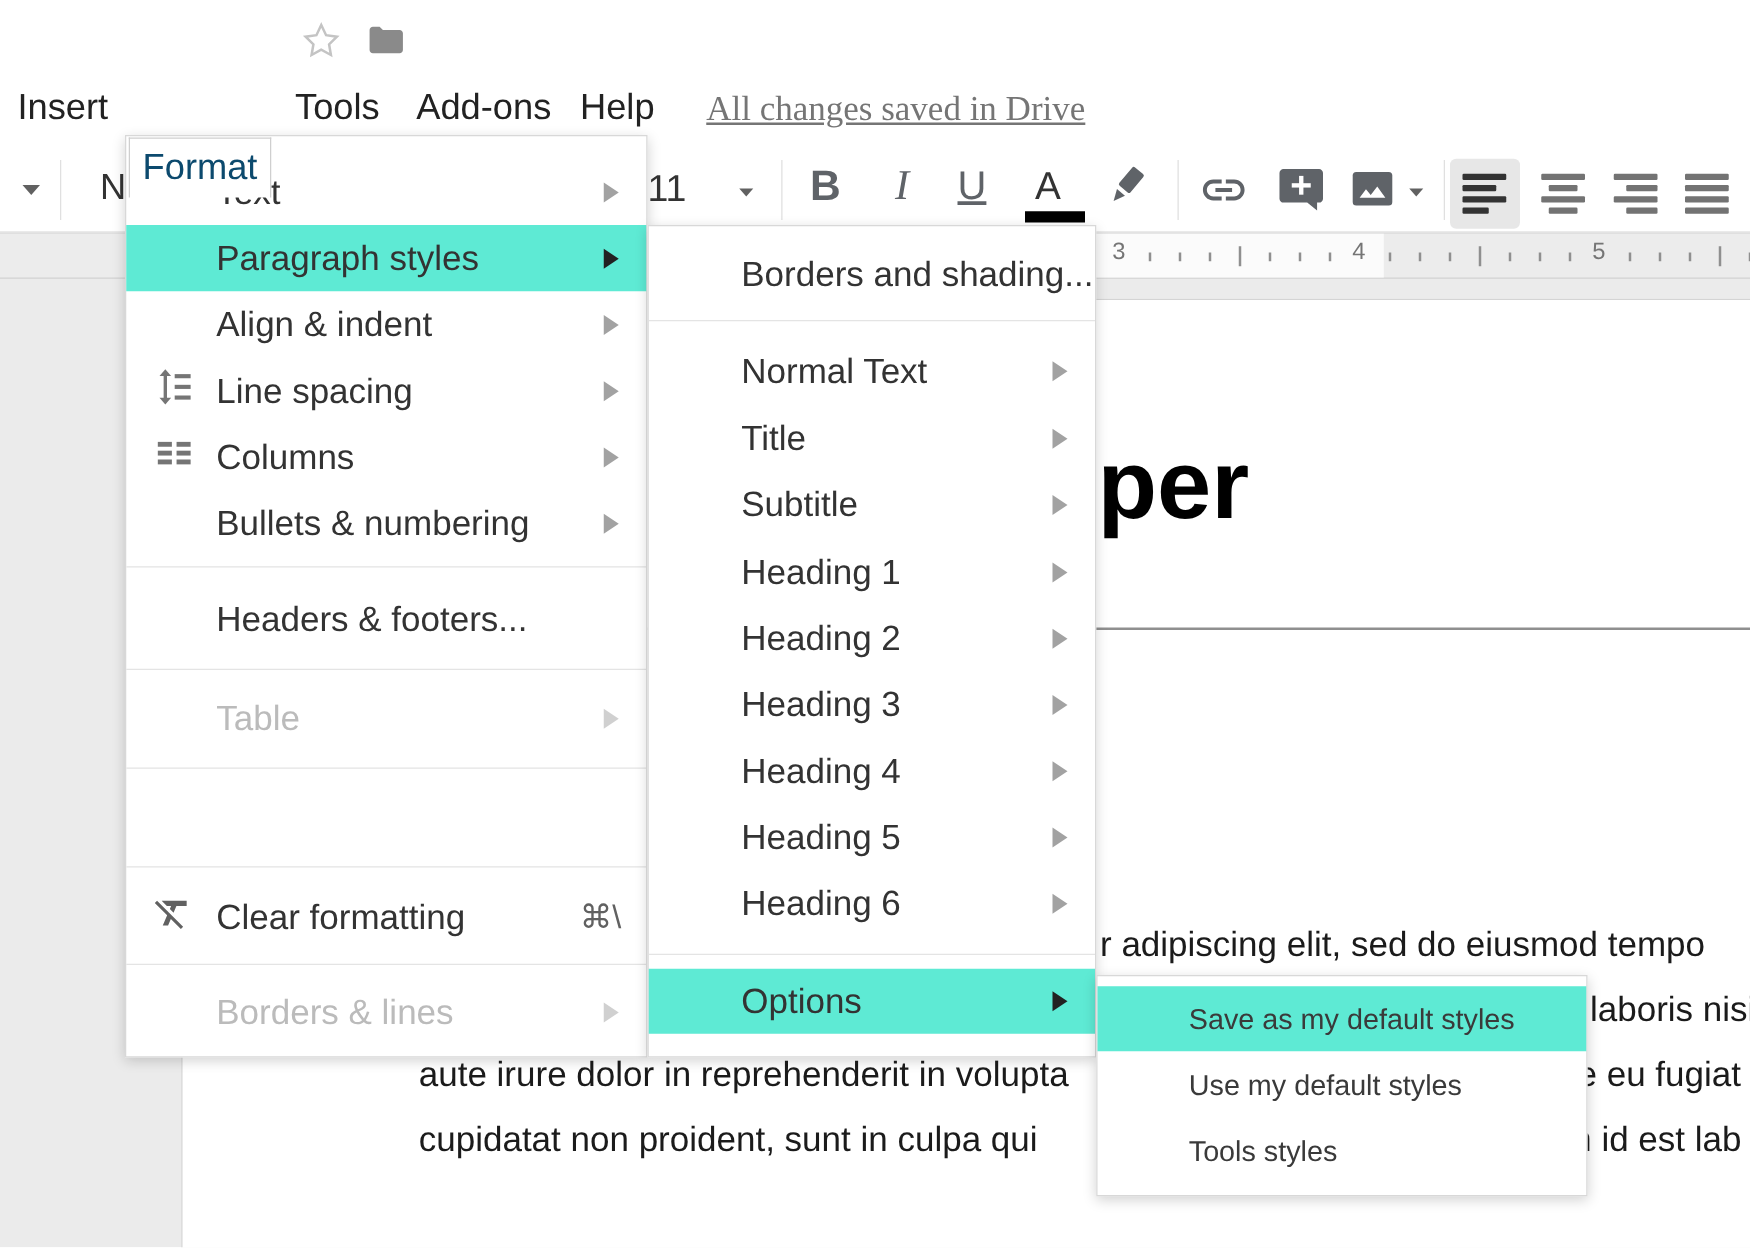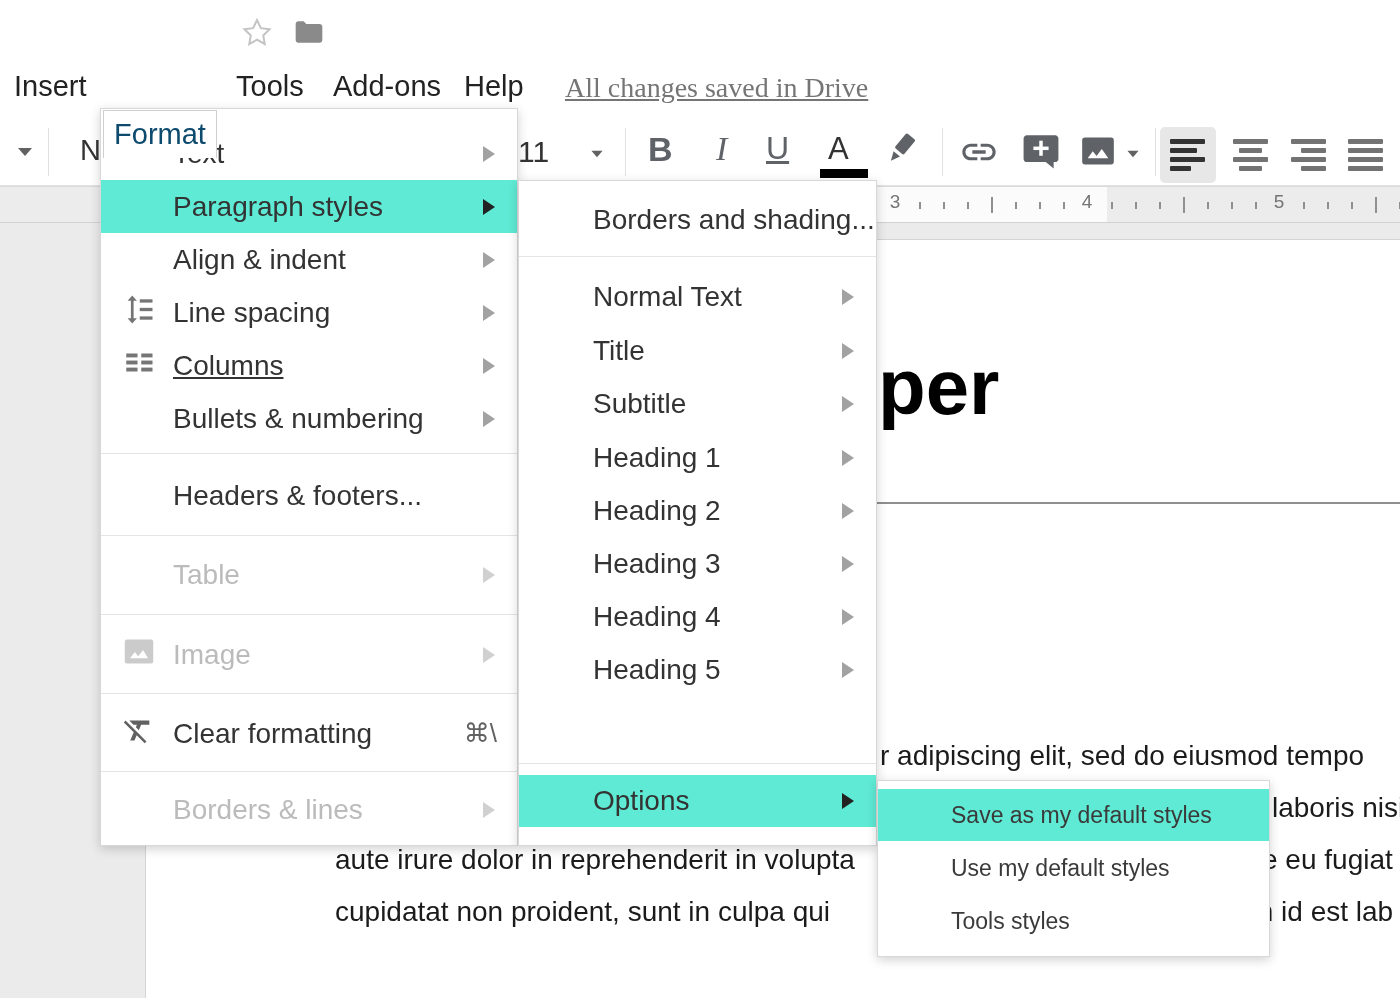--- a/index.html
+++ b/index.html
@@ -216,21 +216,21 @@
               <path d="M7.5 21.4l-3.1-3.6h6.2z"></path>
               <rect x="12.5" y="5.2" width="8.5" height="2.2"></rect>
               <rect x="12.5" y="10.9" width="8.5" height="2.2"></rect>
               <rect x="12.5" y="16.6" width="8.5" height="2.2"></rect>
             </g>
           </svg>
       </span>
       <span class="lbl">Line spacing</span>
         <span class="arr"></span>
     </div>
-    <div class="mi pad-fmt" style="top:230px;text-decoration:underline;">
+    <div class="mi pad-fmt" style="top:230px;">
       <span class="mi-icon">
         <svg width="36" height="36" viewBox="0 0 24 24">
             <g fill="#757575">
               <rect x="3.5" y="6" width="7.5" height="2.6"></rect>
               <rect x="3.5" y="10.7" width="7.5" height="2.6"></rect>
               <rect x="3.5" y="15.4" width="7.5" height="2.6"></rect>
               <rect x="13.5" y="6" width="7.5" height="2.6"></rect>
               <rect x="13.5" y="10.7" width="7.5" height="2.6"></rect>
               <rect x="13.5" y="15.4" width="7.5" height="2.6"></rect>
             </g>
@@ -246,30 +246,20 @@
     <div class="msep" style="top:344px;"></div>
     <div class="mi pad-fmt" style="top:360px;">
       <span class="lbl">Headers &amp; footers...</span>
     </div>
     <div class="msep" style="top:426px;"></div>
     <div class="mi pad-fmt dis" style="top:439px;text-align:right;">
       <span class="lbl">Table</span>
         <span class="arr"></span>
     </div>
     <div class="msep" style="top:505px;"></div>
-    <div class="mi pad-fmt dis" style="top:519px;">
-      <span class="mi-icon">
-        <svg width="36" height="36" viewBox="0 0 24 24">
-            <rect x="2.5" y="4" width="19" height="16" rx="1.5" fill="#cbcbcb"></rect>
-            <path d="M6 16.5l3.2-4.2 2.3 2.8 3.2-4.1 3.3 5.5z" fill="#fff"></path>
-          </svg>
-      </span>
-      <span class="lbl">Image</span>
-        <span class="arr"></span>
-    </div>
     <div class="msep" style="top:584px;"></div>
     <div class="mi pad-fmt" style="top:598px;">
       <span class="mi-icon">
         <svg width="34" height="34" viewBox="0 0 24 24">
             <path fill="#616161" d="M3.27 5L2 6.27l6.97 6.97L6.5 19h3l1.57-3.66L16.73 21 18 19.73 3.55 5.27zM6 5v.18L8.82 8h2.4l-.72 1.68 2.1 2.1L14.21 8H20V5z"></path>
           </svg>
       </span>
       <span class="lbl">Clear formatting</span>
       <span class="shortcut">⌘\</span>
     </div>
@@ -308,20 +298,24 @@
     <div class="mi pad-par" style="top:356px;">
       <span class="lbl">Heading 3</span>
         <span class="arr"></span>
     </div>
     <div class="mi pad-par" style="top:409px;">
       <span class="lbl">Heading 4</span>
         <span class="arr"></span>
     </div>
     <div class="mi pad-par" style="top:462px;">
       <span class="lbl">Heading 5</span>
+        <span class="arr"></span>
+    </div>
+    <div class="mi pad-par" style="top:515px;">
+      <span class="lbl">Heading 6</span>
         <span class="arr"></span>
     </div>
     <div class="msep" style="top:582px;"></div>
     <div class="mi pad-par hl" style="top:594px; height:52px;">
       <span class="lbl">Options</span>
         <span class="arr dark"></span>
     </div>
   </div>
 
   <div class="panel" style="left:877px; top:780px; width:393px; height:177px; z-index:41;">

